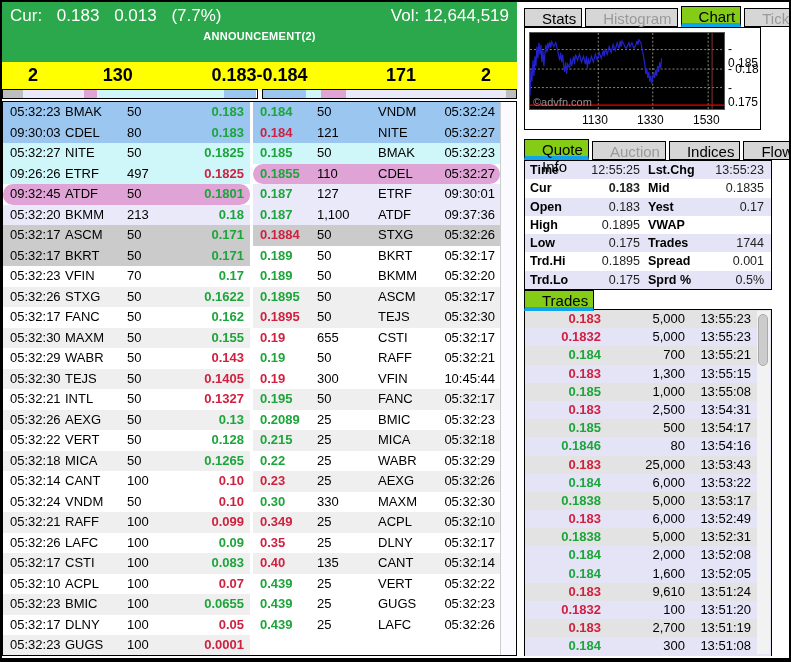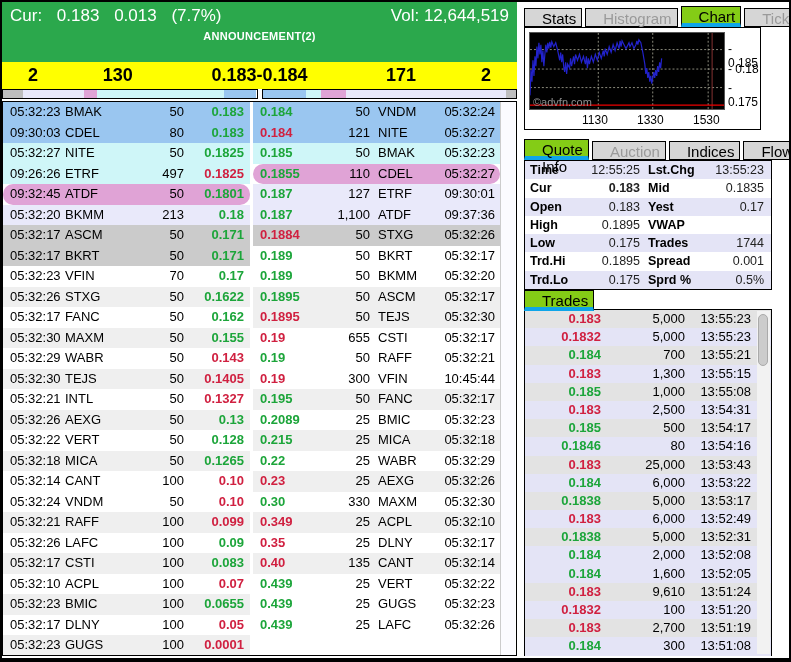--- a/index.html
+++ b/index.html
@@ -24,21 +24,21 @@
 
   .book { position:absolute; left:0; top:99px; width:515px; height:555px; border:1px solid #000; background:#fff; display:flex; }
   .col { width:247px; height:100%; overflow:hidden; }
   .col-gap { width:3px; background:#fff; }
   .book-scroll { width:15px; background:#FBFBFF; border-left:1px solid #ccc; }
   .brow { height:20.5px; line-height:20.5px; font-size:13px; display:grid; white-space:nowrap; }
   .bid-row { grid-template-columns:62px 62px 1fr 66px; }
   .ask-row { grid-template-columns:64px 1fr 60px 70px; }
   .brow .t  { padding-left:7px; color:#000; }
   .brow .mm { color:#000; }
-  .brow .sz { text-align:right; color:#000; }
+  .brow .sz { color:#000; }
   .brow .px { text-align:right; font-weight:bold; padding-right:6px; }
   .ask-row .px { text-align:left; padding-left:7px; padding-right:0; }
   .ask-row .mm { padding-left:8px; }
   .ask-row .t  { text-align:right; padding-right:5px; padding-left:0; }
   .up   { color:#1CA53A; }
   .down { color:#D02040; }
   .bg-blue { background:#9AC6F0; } .bg-cyan { background:#CFF6F8; }
   .bg-pink { background:#E0A3D6;border-radius:10px; } .bg-lav  { background:#E9E9FA; }
   .bg-gray { background:#CBCBCB; } .bg-lt   { background:#EFEFEF; }
   .bg-white{ background:#FFFFFF; }

